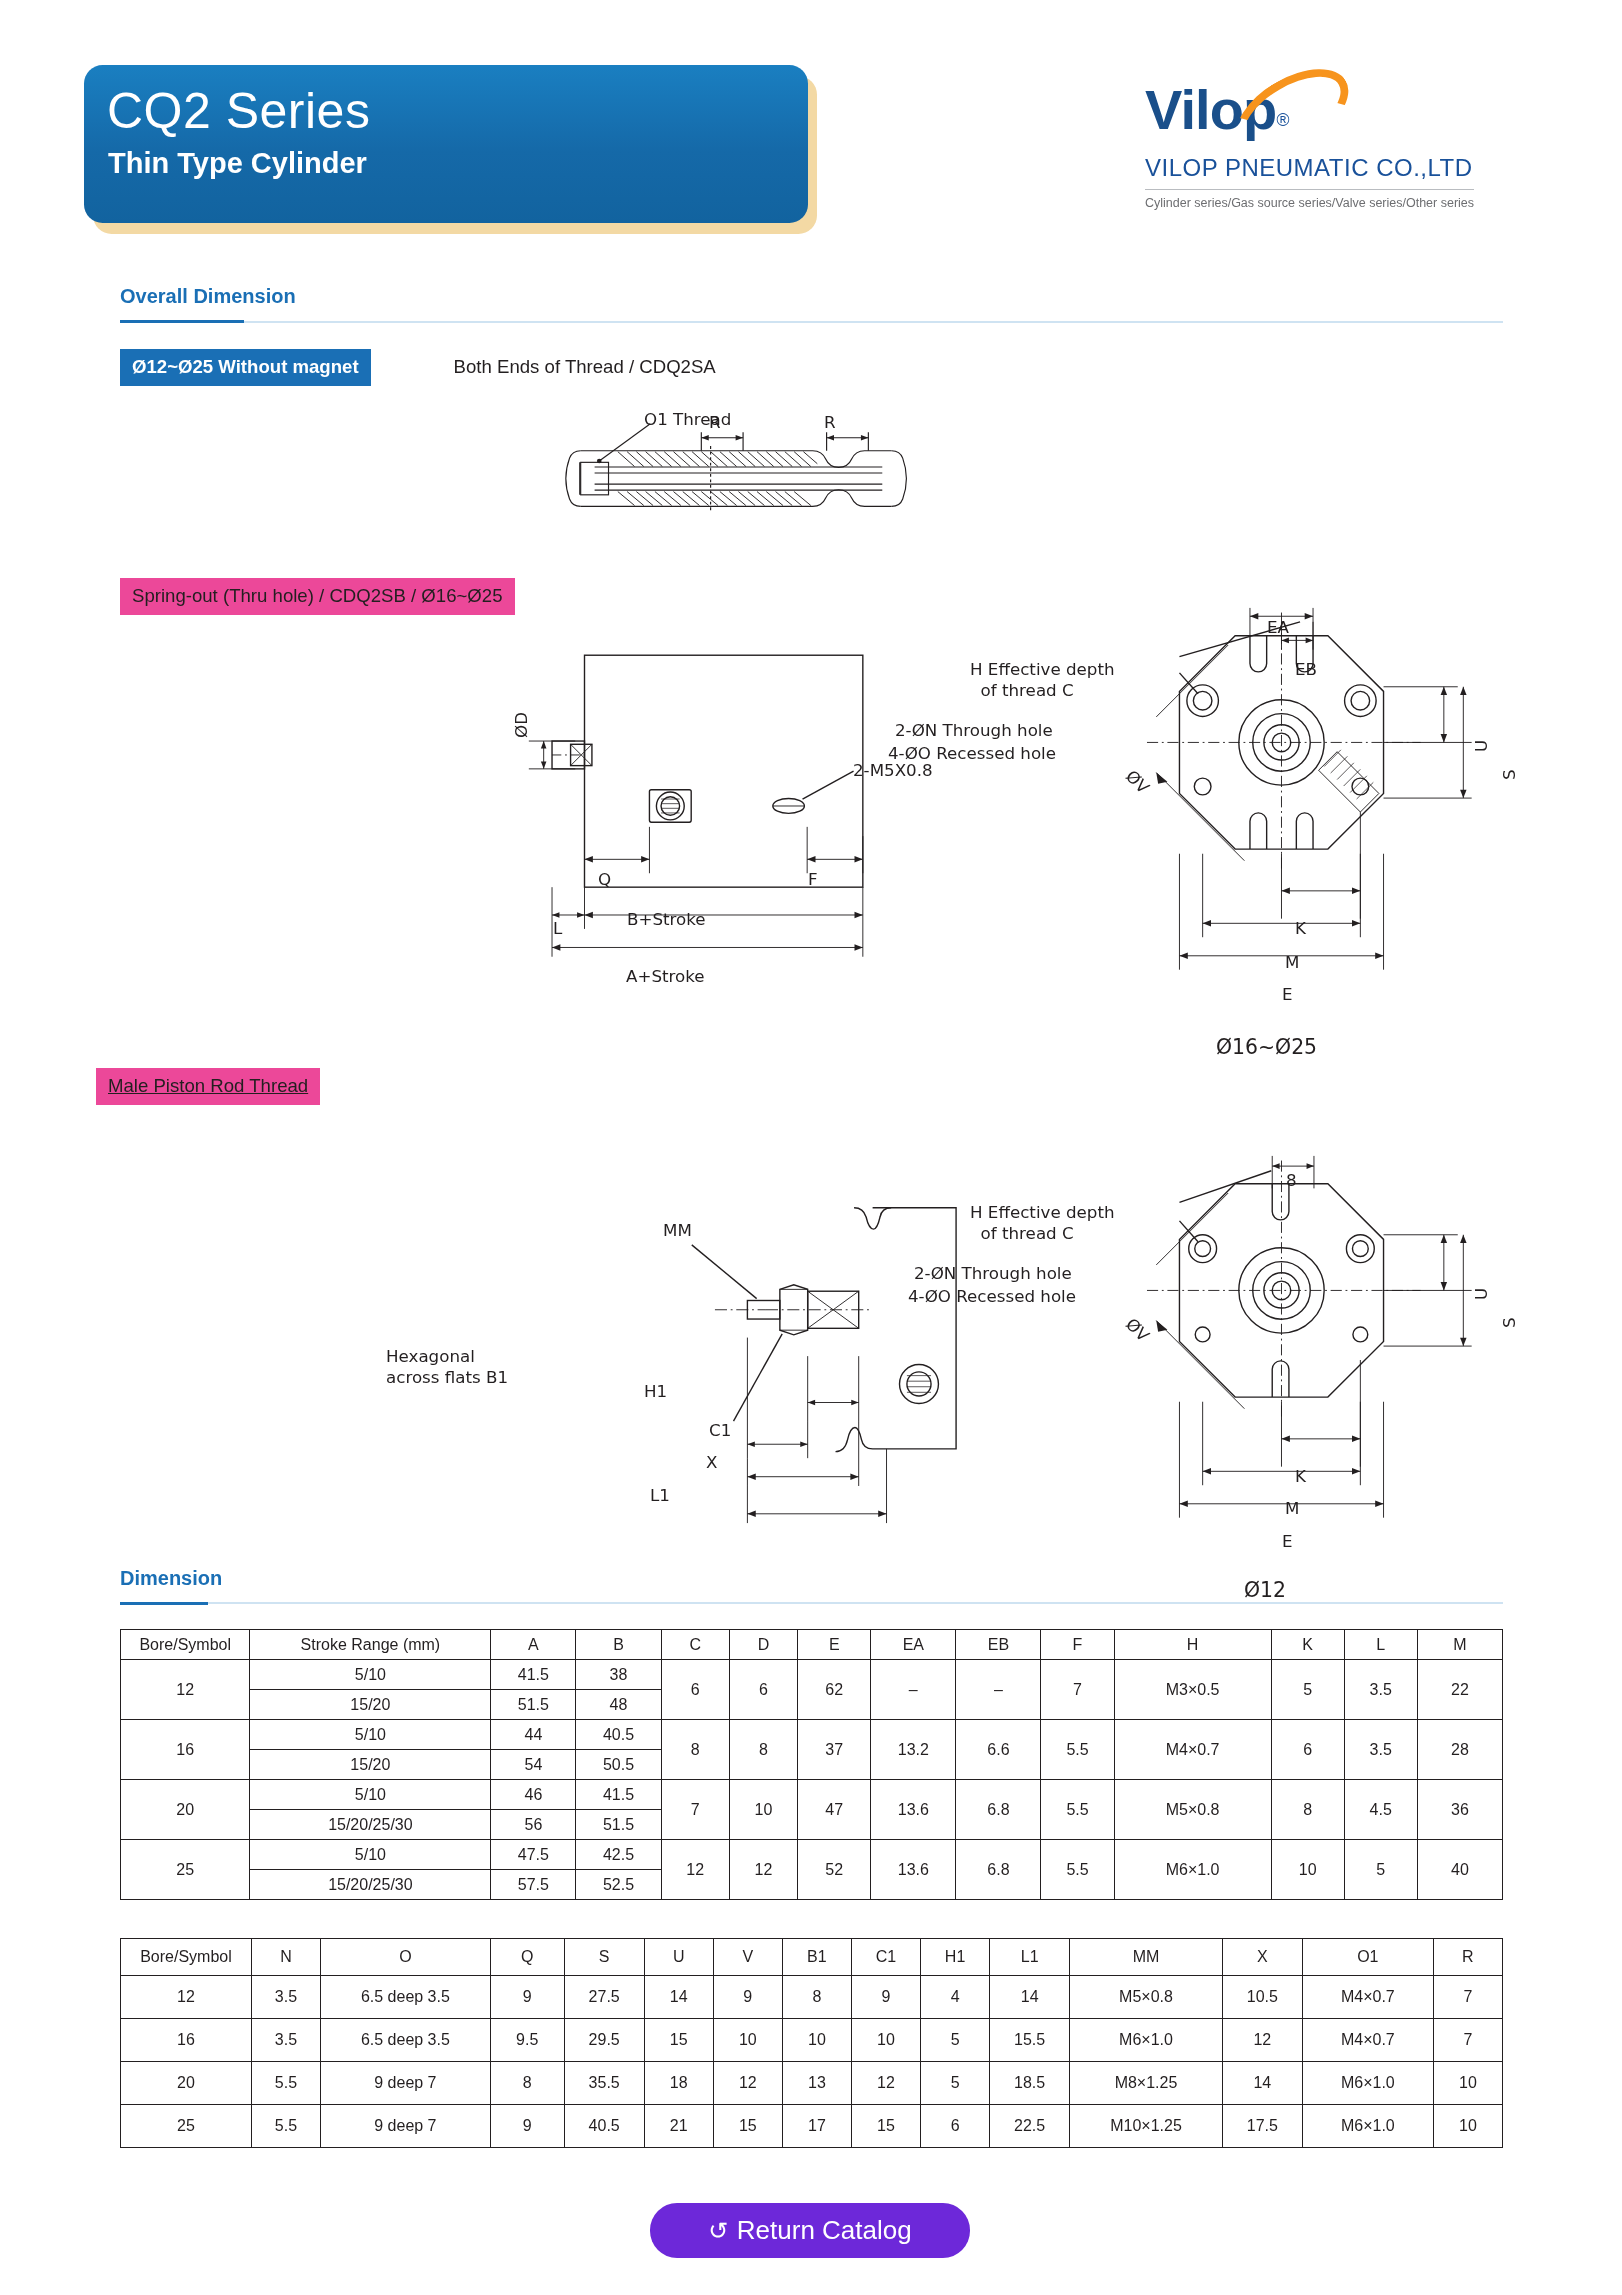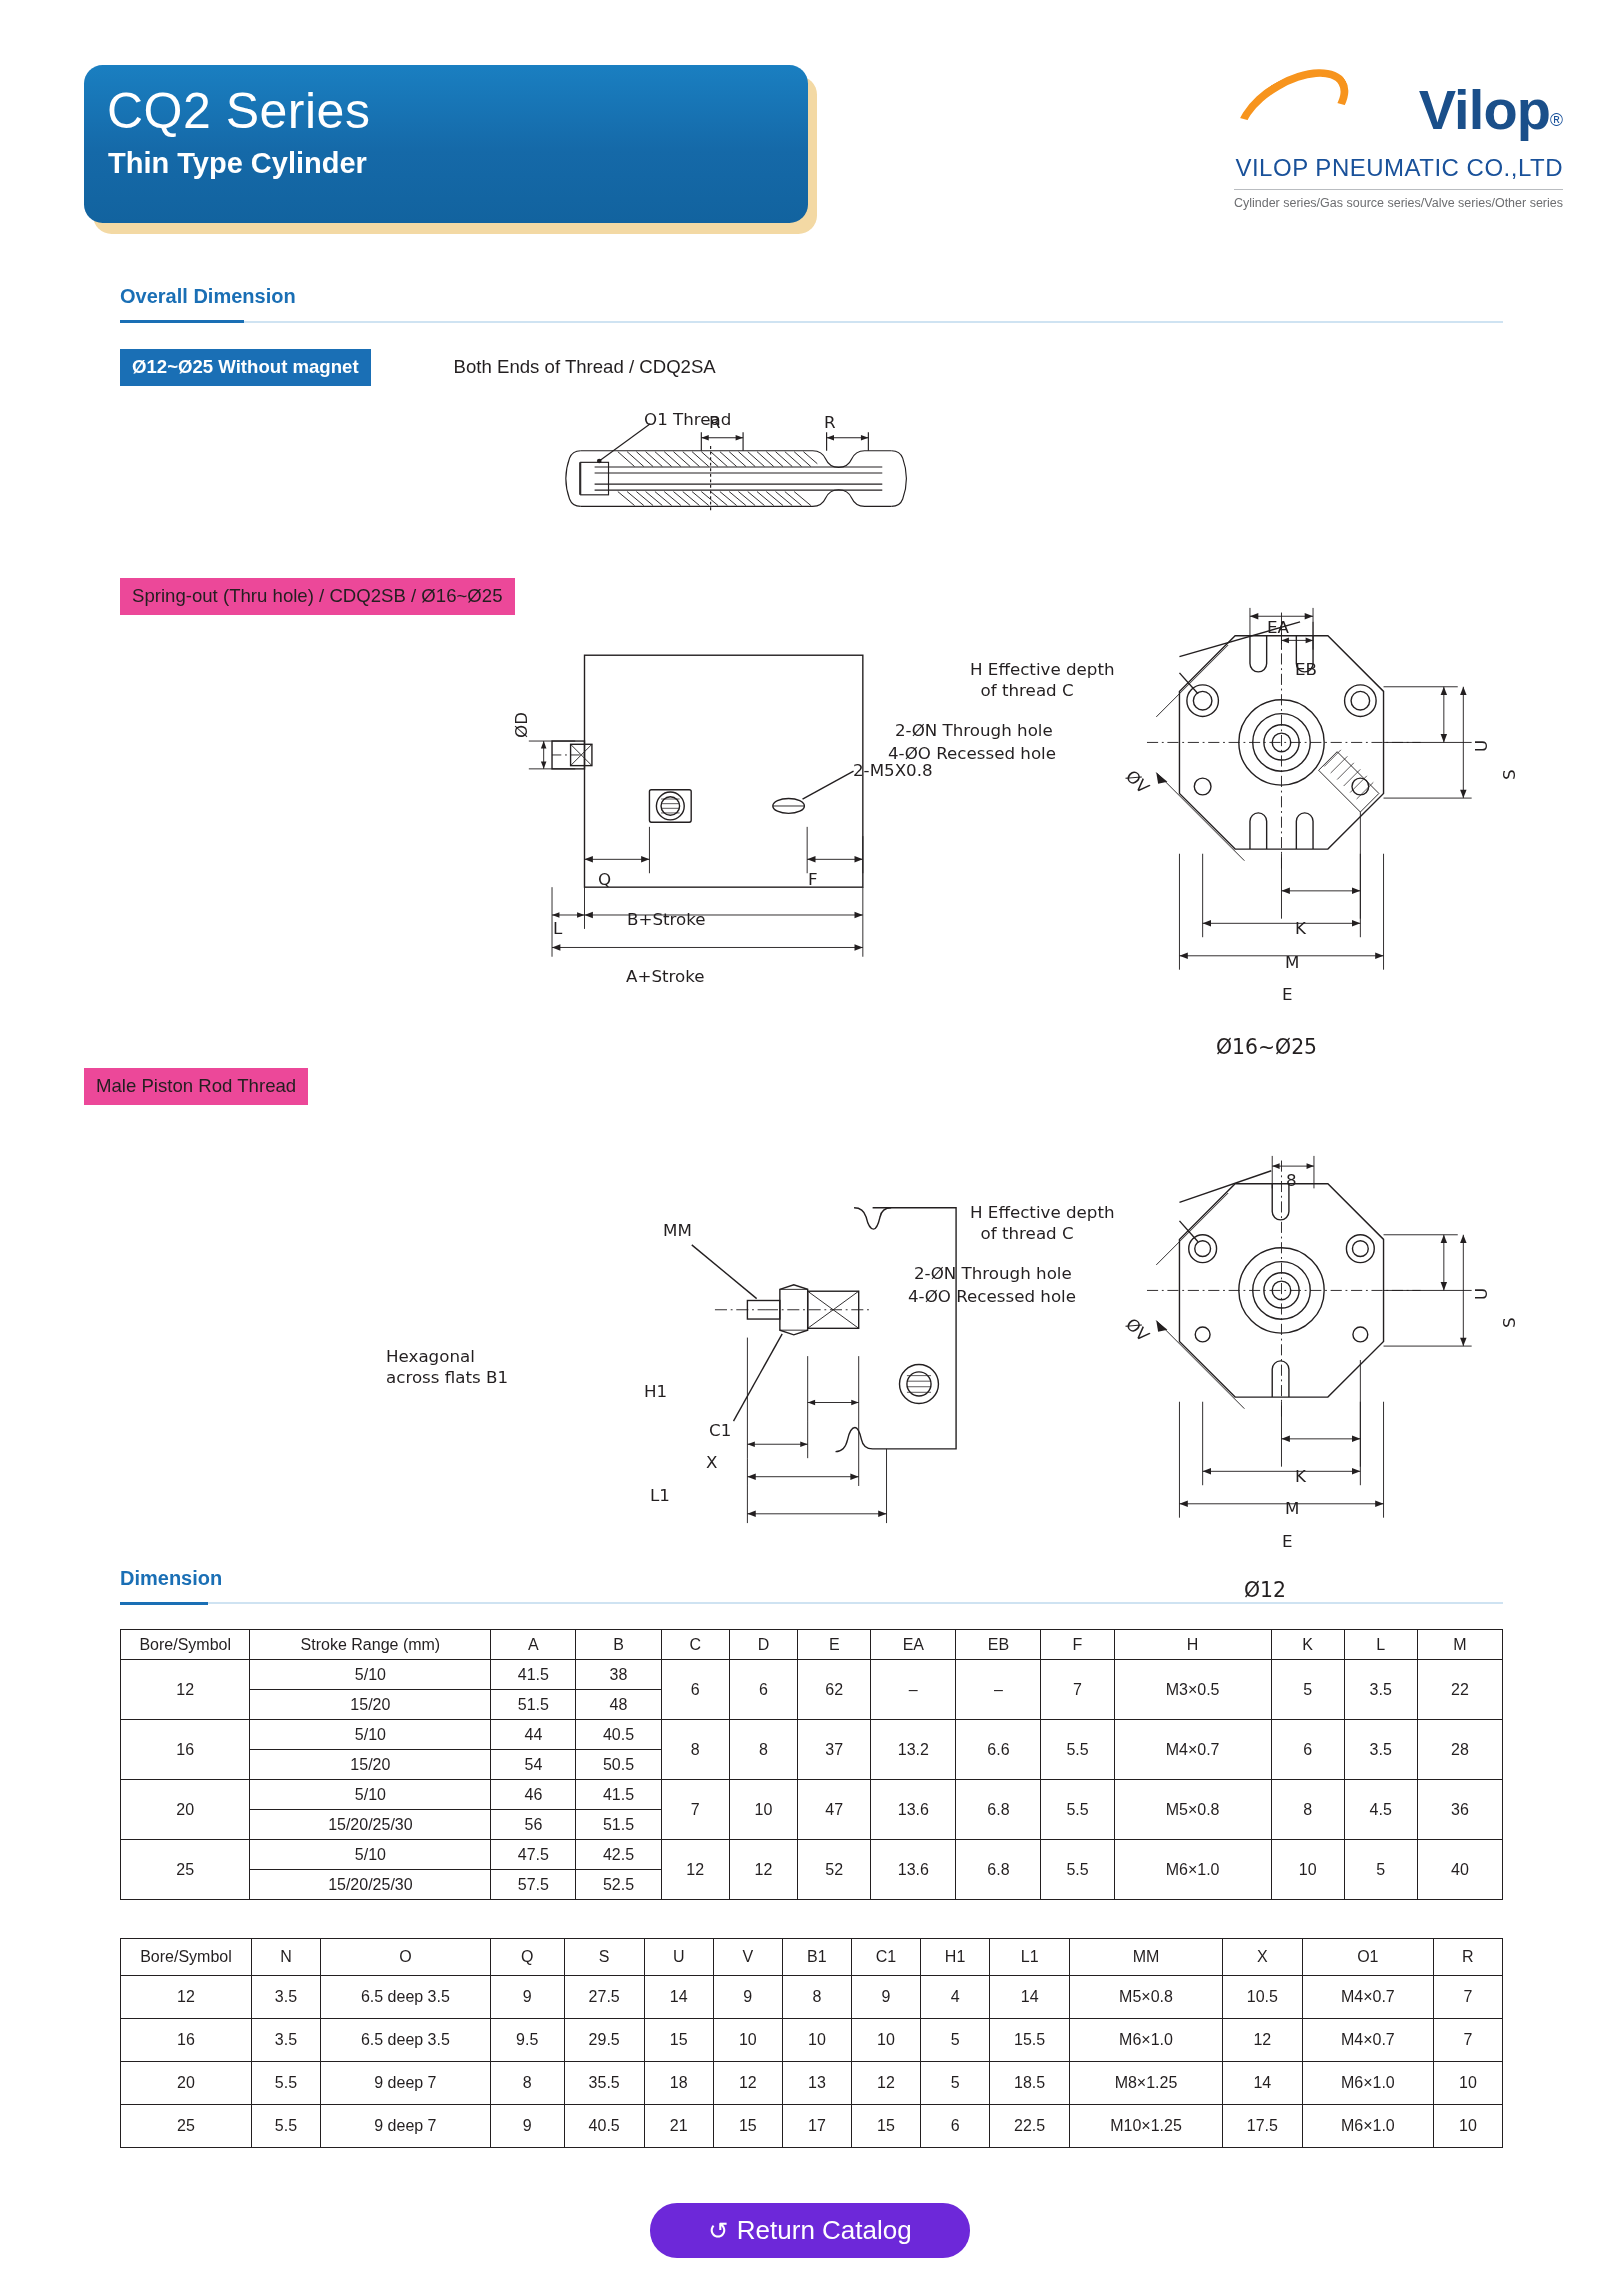--- a/index.html
+++ b/index.html
@@ -64,21 +64,21 @@
     color: #ffffff;
     font-weight: 700;
   }
 
   
   .logo-wrap {
     position: absolute;
     right: 60px;
     top: 14px;
     width: 418px;
-    text-align: right;
+    text-align: left;
   }
   .logo-mark {
     position: relative;
     height: 79px;
   }
   .logo-text {
     font-size: 56px;
     font-weight: bold;
     color: #1a4f8a;
     letter-spacing: -0.9px;
@@ -476,21 +476,21 @@
   <div class="dlabel" style="left:895px; top:720px;">2-ØN Through hole</div>
   <div class="dlabel" style="left:888px; top:743px;">4-ØO Recessed hole</div>
   <div class="dlabel rot" style="left:1471px; top:752px;">U</div>
   <div class="dlabel rot" style="left:1499px; top:780px;">S</div>
   <div class="dlabel" style="left:1136px; top:766px; transform:rotate(45deg); transform-origin:left top;">ØV</div>
   <div class="dlabel" style="left:1295px; top:918px;">K</div>
   <div class="dlabel" style="left:1285px; top:952px;">M</div>
   <div class="dlabel" style="left:1282px; top:984px;">E</div>
   <div class="dlabel big" style="left:1216px; top:1035px;">Ø16~Ø25</div>
 
-  <div class="tag-light" style="left:84px; top:1068px;">Male Piston Rod Thread</div>
+  <div class="tag-light" style="left:96px; top:1068px;text-decoration:underline;">Male Piston Rod Thread</div>
 
   <svg class="draw" style="left:548px; top:1161px;" width="473" height="381" viewBox="0 0 1020 820">
     <g stroke="#231f20" stroke-width="3" fill="none">
 
       <path d="M700,100 L880,100 L880,620 L700,620 q-20,0 -24,-20 q-6,-26 -14,-26 q-10,0 -16,26 q-6,26 -26,26"></path>
       <path d="M660,100 q20,0 26,20 q6,26 16,26 q8,0 14,-26 q4,-20 24,-20"></path>
 
       <line x1="470" y1="320" x2="700" y2="320" stroke-dasharray="26 8 4 8" stroke-width="2"></line>
       <rect x="560" y="280" width="110" height="80"></rect>
       <line x1="560" y1="280" x2="670" y2="360" stroke-width="2"></line>

